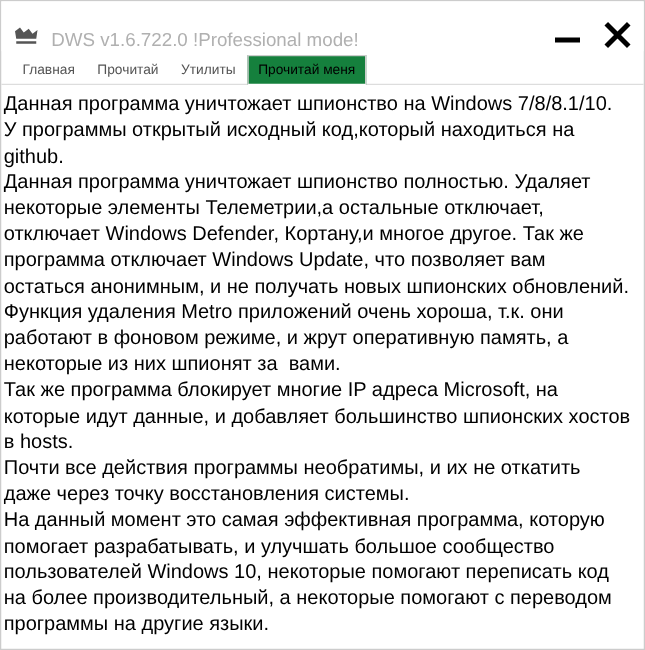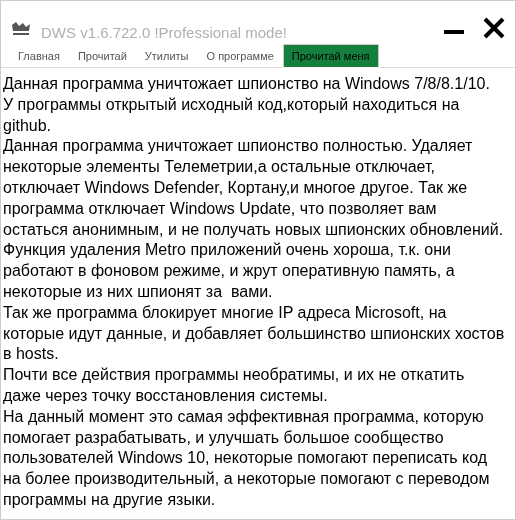--- a/index.html
+++ b/index.html
@@ -102,21 +102,20 @@
           <path d="M3 3 L21 21 M21 3 L3 21" stroke="#000" stroke-width="4"></path>
         </svg>
     </div>
   </div>
 </div>
 
 <div class="tabbar">
   <div class="tab">Главная</div>
   <div class="tab">Прочитай</div>
   <div class="tab">Утилиты</div>
-  <div class="tab">О программе</div>
   <div class="tab active">Прочитай меня</div>
 </div>
 
 <div class="content">Данная программа уничтожает шпионство на Windows 7/8/8.1/10.
 У программы открытый исходный код,который находиться на github.
 Данная программа уничтожает шпионство полностью. Удаляет некоторые элементы Телеметрии,а остальные отключает, отключает Windows Defender, Кортану,и многое другое. Так же программа отключает Windows Update, что позволяет вам остаться анонимным, и не получать новых шпионских обновлений.
 Функция удаления Metro приложений очень хороша, т.к. они работают в фоновом режиме, и жрут оперативную память, а некоторые из них шпионят за  вами.
 Так же программа блокирует многие IP адреса Microsoft, на которые идут данные, и добавляет большинство шпионских хостов в hosts.
 Почти все действия программы необратимы, и их не откатить даже через точку восстановления системы.
 На данный момент это самая эффективная программа, которую помогает разрабатывать, и улучшать большое сообщество пользователей Windows 10, некоторые помогают переписать код на более производительный, а некоторые помогают с переводом программы на другие языки.

